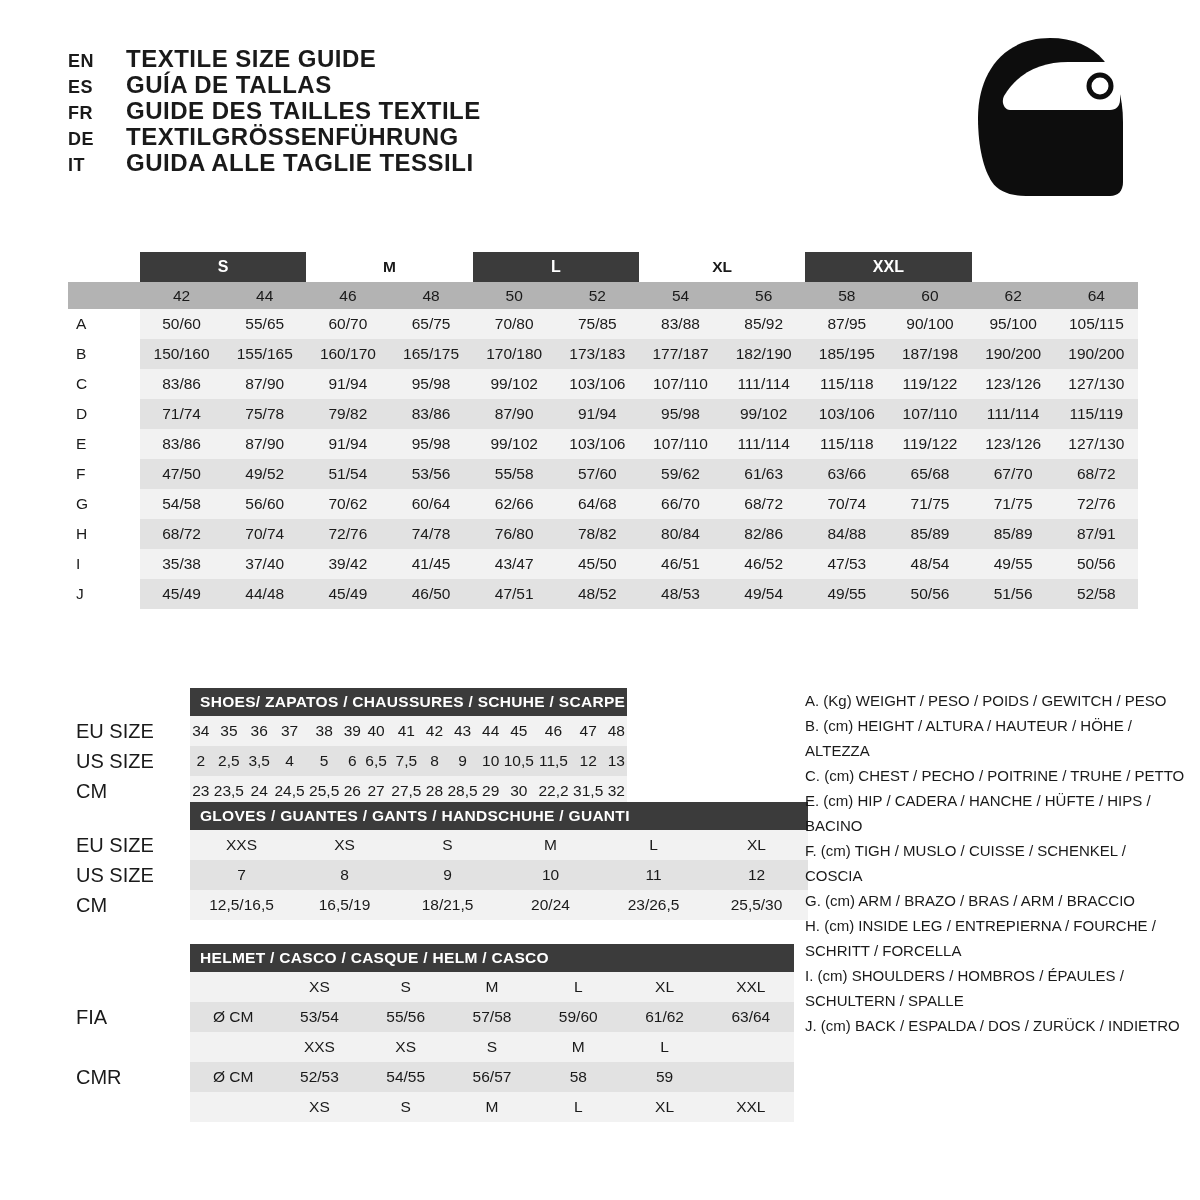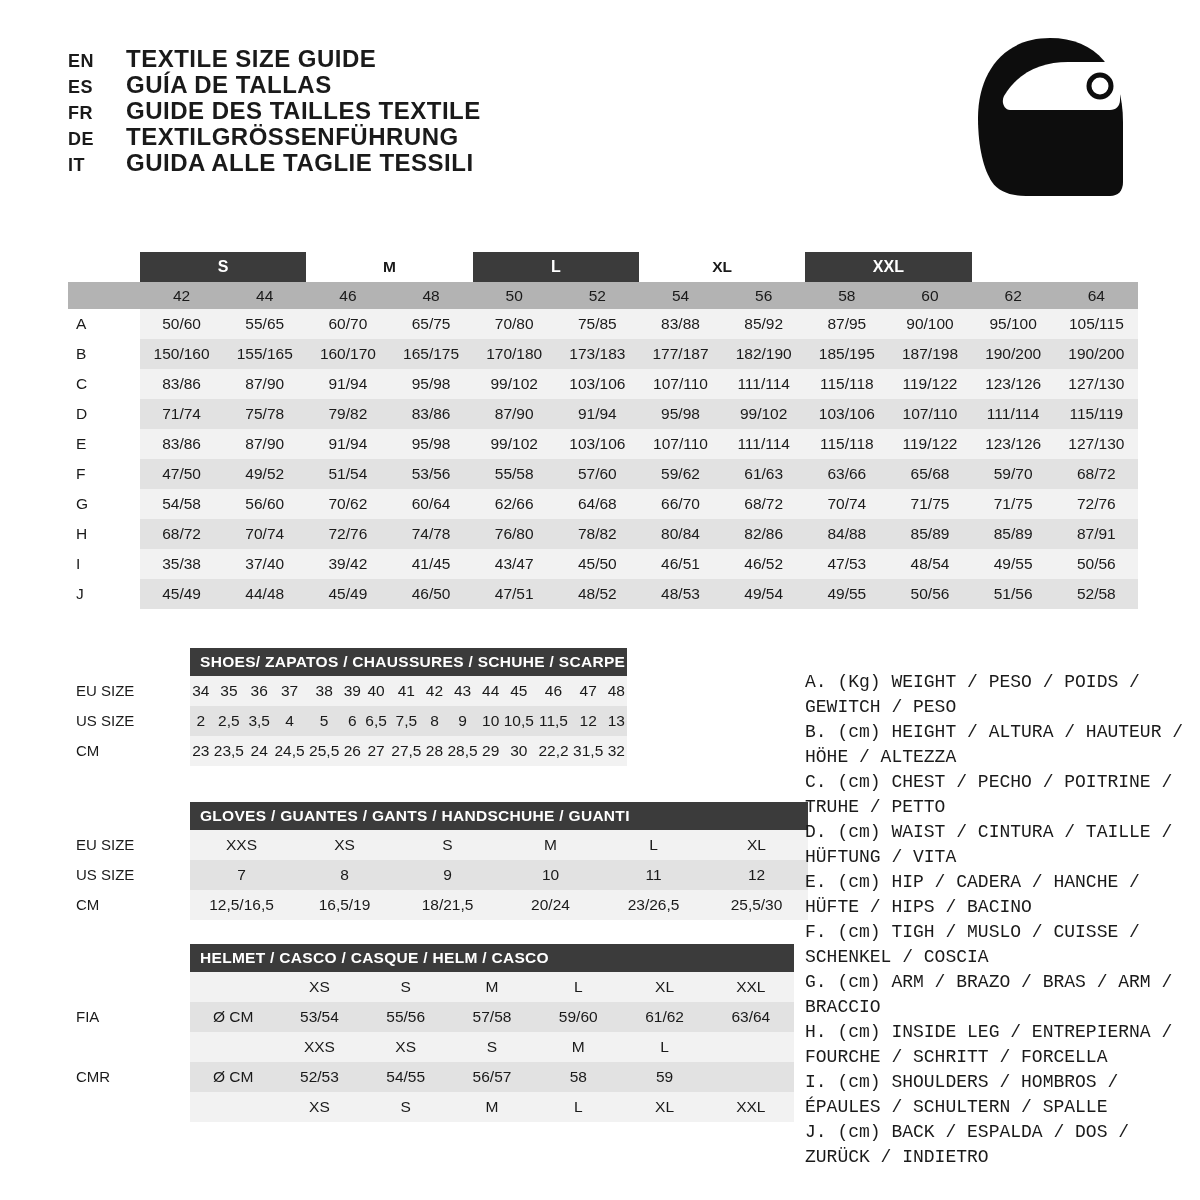--- a/index.html
+++ b/index.html
@@ -105,49 +105,48 @@
     height: 30px;
     line-height: 30px;
     text-align: center;
     white-space: nowrap;
   }
   .sub-table td.lbl {
     text-align: left;
     padding-left: 8px;
     background: #ffffff !important;
     width: 110px;
-    font-size: 15px;
+    font-size: 20px;
   }
   .sub-table tr.banner td {
     background: #3b3b3b;
     color: #ffffff;
     font-weight: bold;
     text-align: left;
     padding-left: 10px;
     height: 28px;
     line-height: 28px;
     letter-spacing: 0.3px;
   }
   .sub-table tr.light td { background: #f2f2f2; }
   .sub-table tr.dark  td { background: #e2e2e2; }
   .sub-table tr.banner td.lbl { background: #ffffff !important; }
 
-  #shoes-table { left: 68px; top: 648px; }
+  #shoes-table { left: 68px; top: 688px; }
   #gloves-table { left: 68px; top: 802px; }
   #helmet-table { left: 68px; top: 944px; }
 
   
   #legend {
     position: absolute;
     left: 805px;
-    top: 670px;
+    top: 688px;
     width: 380px;
-    font-size: 18px;
+    font-size: 15px;
     line-height: 25px;
-    font-family: Liberation Mono, monospace;
   }
   #legend div { white-space: normal; }
 </style>
 </head>
 <body>
 
 <div id="title-block">
   <div class="title-row">
     <span class="title-lang">EN</span>
     <span class="title-text">TEXTILE SIZE GUIDE</span>
@@ -288,21 +287,21 @@
       <td>47/50</td>
       <td>49/52</td>
       <td>51/54</td>
       <td>53/56</td>
       <td>55/58</td>
       <td>57/60</td>
       <td>59/62</td>
       <td>61/63</td>
       <td>63/66</td>
       <td>65/68</td>
-      <td>59/70</td>
+      <td>67/70</td>
       <td>68/72</td>
     </tr>
     <tr class="light">
       <td class="rowlabel">G</td>
       <td>54/58</td>
       <td>56/60</td>
       <td>70/62</td>
       <td>60/64</td>
       <td>62/66</td>
       <td>64/68</td>
@@ -519,20 +518,19 @@
       <td>XL</td>
       <td>XXL</td>
     </tr>
   </tbody>
 </table>
 
 <div id="legend">
   <div>A. (Kg) WEIGHT / PESO / POIDS / GEWITCH / PESO</div>
   <div>B. (cm) HEIGHT / ALTURA / HAUTEUR / HÖHE / ALTEZZA</div>
   <div>C. (cm) CHEST / PECHO / POITRINE / TRUHE / PETTO</div>
-  <div>D. (cm) WAIST / CINTURA / TAILLE / HÜFTUNG / VITA</div>
   <div>E. (cm) HIP / CADERA / HANCHE / HÜFTE / HIPS / BACINO</div>
   <div>F. (cm) TIGH / MUSLO / CUISSE / SCHENKEL / COSCIA</div>
   <div>G. (cm) ARM / BRAZO / BRAS / ARM / BRACCIO</div>
   <div>H. (cm) INSIDE LEG / ENTREPIERNA / FOURCHE / SCHRITT / FORCELLA</div>
   <div>I. (cm) SHOULDERS / HOMBROS / ÉPAULES / SCHULTERN / SPALLE</div>
   <div>J. (cm) BACK / ESPALDA / DOS / ZURÜCK / INDIETRO</div>
 </div>
 
 </body></html>

